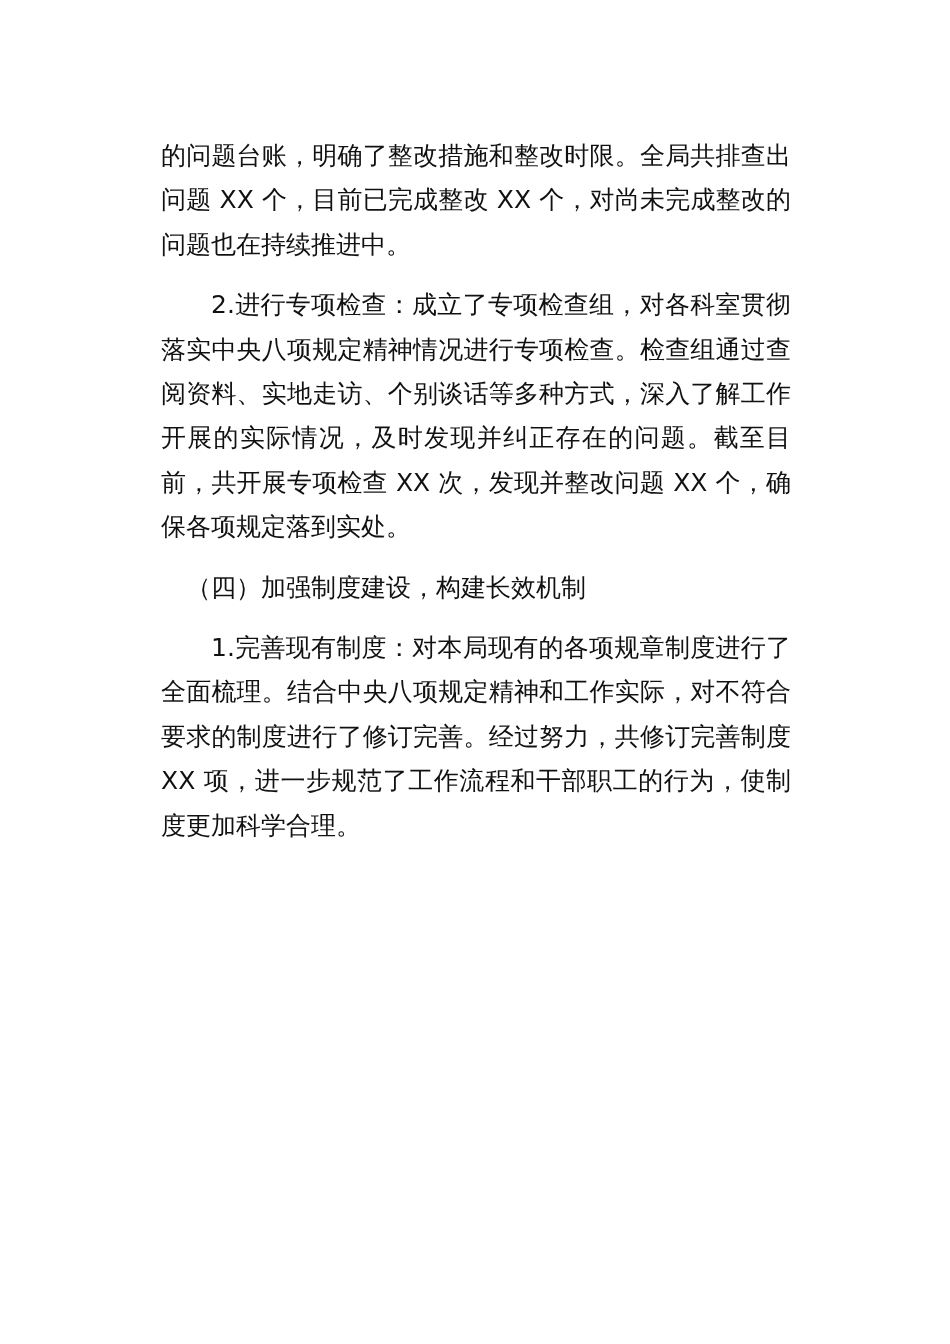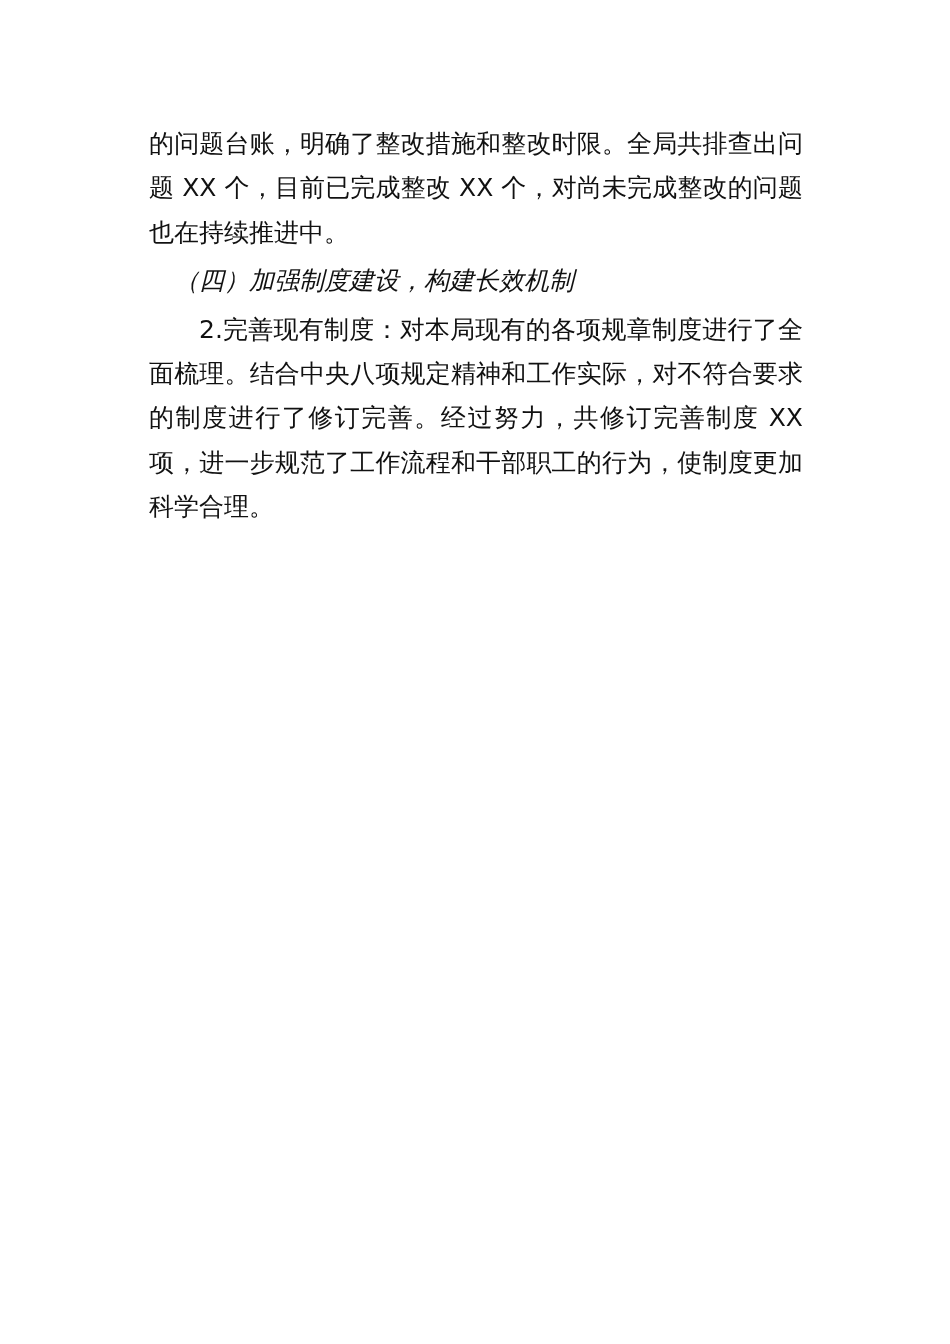--- a/index.html
+++ b/index.html
@@ -19,34 +19,34 @@
     top: 118px;
     width: 662px;
     font-family: "DejaVu Sans", "Liberation Sans", sans-serif;
     font-size: 25px;
     line-height: 44.4px;
     color: #111111;
     text-align: justify;
     text-justify: inter-character;
   }
   .page p {
-    margin: 4px;
+    margin: 16px;
     padding: 0;
   }
   .page p.indent {
     text-indent: 2em;
   }
   .page p.heading {
     text-indent: 1em;
-    font-style: italic;
   }
   .page p.cont {
     text-indent: 0;
   }
 </style>
 </head>
 <body>
 
 <div class="page">
   <p class="cont">的问题台账，明确了整改措施和整改时限。全局共排查出问题 XX 个，目前已完成整改 XX 个，对尚未完成整改的问题也在持续推进中。</p>
+  <p class="indent">2.进行专项检查：成立了专项检查组，对各科室贯彻落实中央八项规定精神情况进行专项检查。检查组通过查阅资料、实地走访、个别谈话等多种方式，深入了解工作开展的实际情况，及时发现并纠正存在的问题。截至目前，共开展专项检查 XX 次，发现并整改问题 XX 个，确保各项规定落到实处。</p>
   <p class="heading">（四）加强制度建设，构建长效机制</p>
-  <p class="indent">2.完善现有制度：对本局现有的各项规章制度进行了全面梳理。结合中央八项规定精神和工作实际，对不符合要求的制度进行了修订完善。经过努力，共修订完善制度 XX 项，进一步规范了工作流程和干部职工的行为，使制度更加科学合理。</p>
+  <p class="indent">1.完善现有制度：对本局现有的各项规章制度进行了全面梳理。结合中央八项规定精神和工作实际，对不符合要求的制度进行了修订完善。经过努力，共修订完善制度 XX 项，进一步规范了工作流程和干部职工的行为，使制度更加科学合理。</p>
 </div>
 
 </body></html>

